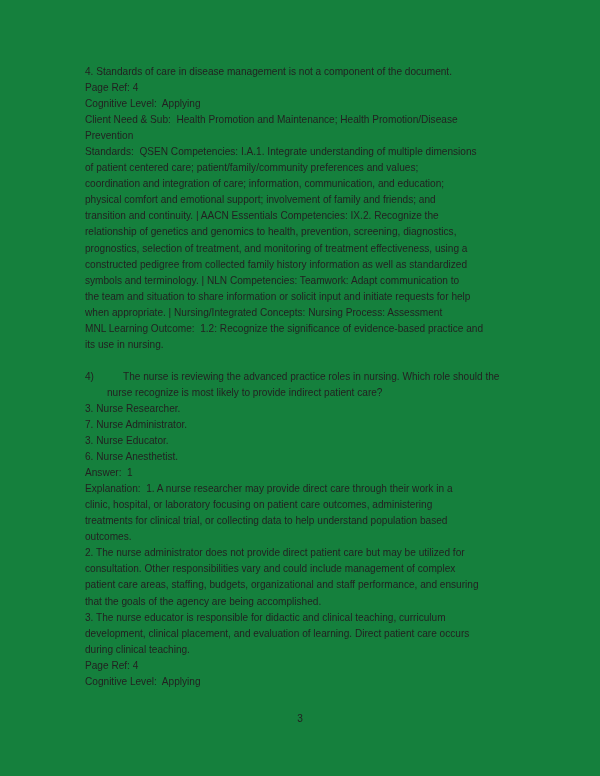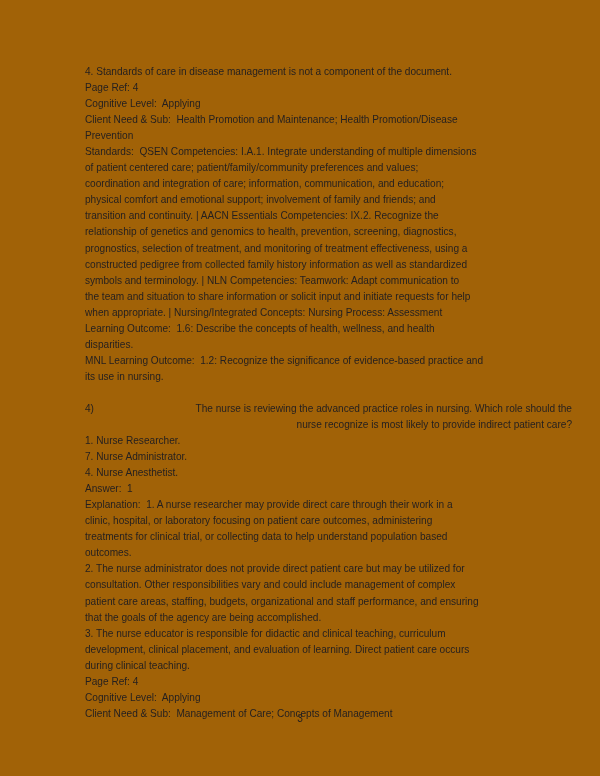--- a/index.html
+++ b/index.html
@@ -11,22 +11,22 @@
     width: 600px;
     height: 776px;
     font-family: "Liberation Sans", sans-serif;
     color: #231f20;
   }
   .page {
     position: relative;
     width: 600px;
     height: 776px;
     box-sizing: border-box;
-    padding: 64px 28px 0 85px;
-    background: #a16207;
+    padding: 64px 76px 0 85px;
+    background: #15803d;
   }
   .doc-body {
     font-size: 10.1px;
     line-height: 16.05px;
     text-align: left;
   }
   .para {
     margin: 0;
     white-space: pre-wrap;
   }
@@ -40,21 +40,20 @@
   }
   .q-num {
     width: 22px;
     flex: 0 0 22px;
     white-space: pre;
   }
   .q-text {
     flex: 1 1 auto;
     white-space: pre-wrap;
     text-indent: 16px;
-    text-align: right;
   }
   .page-number {
     position: absolute;
     left: 0;
     right: 0;
     top: 712px;
     text-align: center;
     font-size: 10.1px;
     line-height: 14px;
     color: #231f20;
@@ -74,43 +73,41 @@
 of patient centered care; patient/family/community preferences and values;
 coordination and integration of care; information, communication, and education;
 physical comfort and emotional support; involvement of family and friends; and
 transition and continuity. | AACN Essentials Competencies: IX.2. Recognize the
 relationship of genetics and genomics to health, prevention, screening, diagnostics,
 prognostics, selection of treatment, and monitoring of treatment effectiveness, using a
 constructed pedigree from collected family history information as well as standardized
 symbols and terminology. | NLN Competencies: Teamwork: Adapt communication to
 the team and situation to share information or solicit input and initiate requests for help
 when appropriate. | Nursing/Integrated Concepts: Nursing Process: Assessment</p>
-      <p class="para">Learning Outcome:  1.6: Describe the concepts of health, wellness, and health
-disparities.</p>
       <p class="para">MNL Learning Outcome:  1.2: Recognize the significance of evidence-based practice and
 its use in nursing.</p>
       <div class="block-gap"></div>
       <div class="q-block">
         <span class="q-num">4)</span>
         <span class="q-text">The nurse is reviewing the advanced practice roles in nursing. Which role should the
 nurse recognize is most likely to provide indirect patient care?</span>
       </div>
-      <p class="para">1. Nurse Researcher.</p>
+      <p class="para">3. Nurse Researcher.</p>
       <p class="para">7. Nurse Administrator.</p>
-      <p class="para">4. Nurse Anesthetist.</p>
+      <p class="para">3. Nurse Educator.</p>
+      <p class="para">6. Nurse Anesthetist.</p>
       <p class="para">Answer:  1</p>
       <p class="para">Explanation:  1. A nurse researcher may provide direct care through their work in a
 clinic, hospital, or laboratory focusing on patient care outcomes, administering
 treatments for clinical trial, or collecting data to help understand population based
 outcomes.</p>
       <p class="para">2. The nurse administrator does not provide direct patient care but may be utilized for
 consultation. Other responsibilities vary and could include management of complex
 patient care areas, staffing, budgets, organizational and staff performance, and ensuring
 that the goals of the agency are being accomplished.</p>
       <p class="para">3. The nurse educator is responsible for didactic and clinical teaching, curriculum
 development, clinical placement, and evaluation of learning. Direct patient care occurs
 during clinical teaching.</p>
       <p class="para">Page Ref: 4</p>
       <p class="para">Cognitive Level:  Applying</p>
-      <p class="para">Client Need &amp; Sub:  Management of Care; Concepts of Management</p>
     </div>
   <div class="page-number">3</div>
 </div>
 
 </body></html>

